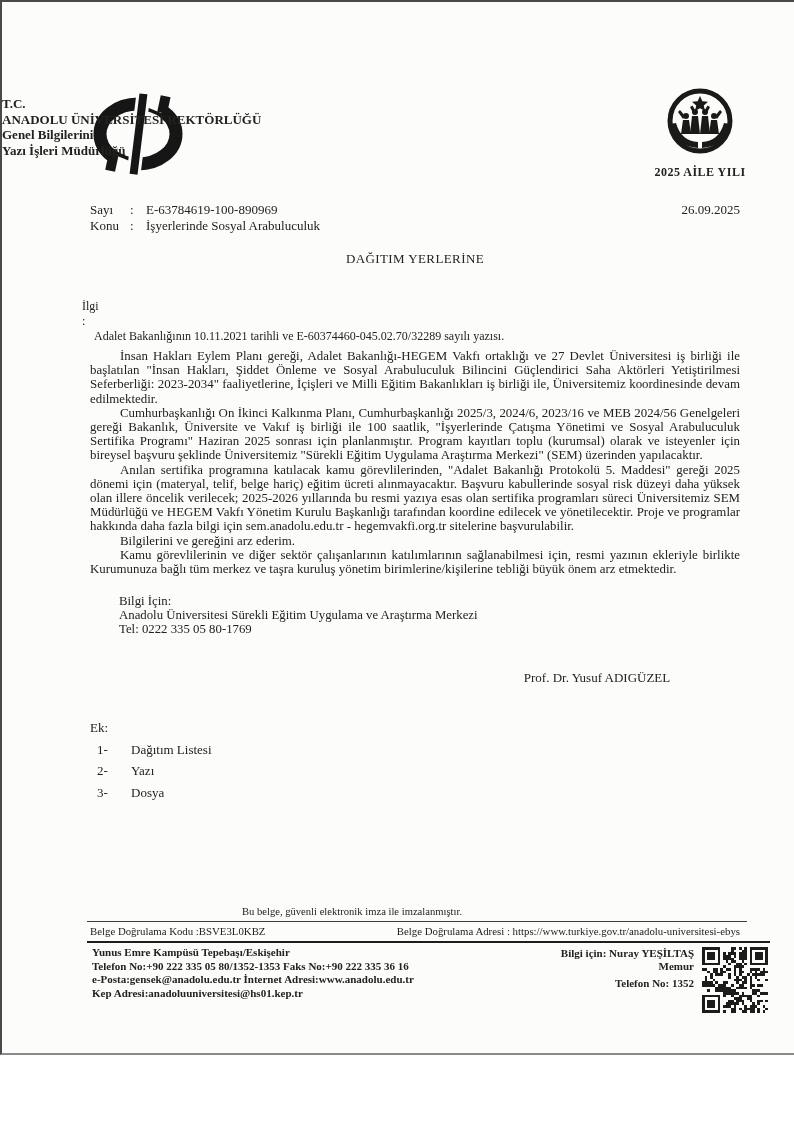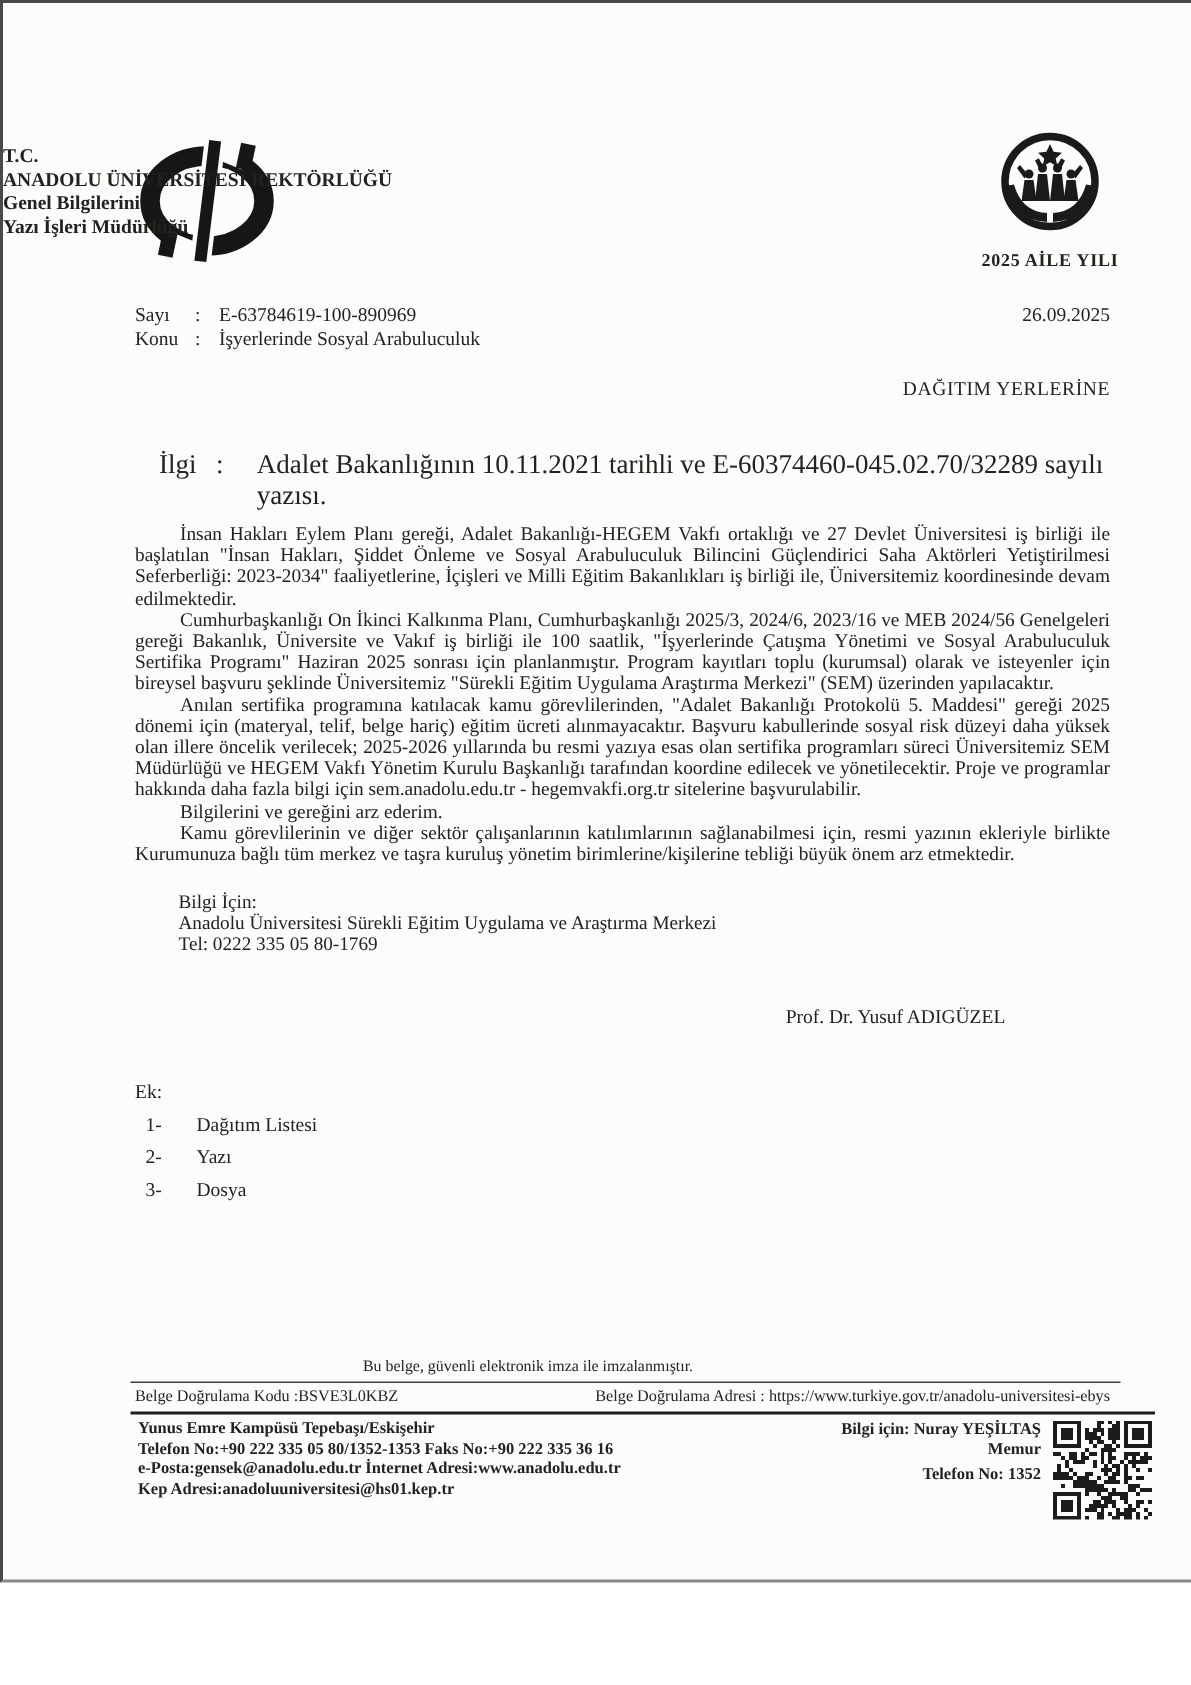--- a/index.html
+++ b/index.html
@@ -12,22 +12,22 @@
   .logo{top:86px;left:90px;width:92px;height:92px;}
   .emblem{top:84px;left:633px;width:130px;text-align:center;}
   .emblem-caption{font-weight:bold;font-size:12px;letter-spacing:.5px;margin-top:1px;}
   
   .meta{top:200px;left:88px;width:650px;font-size:13px;line-height:16px;}
   .meta-row{display:flex;}
   .meta-label{width:40px;}
   .meta-colon{width:16px;}
   .meta-val{}
   .meta-date{margin-left:auto;}
-  .recipient{top:249px;left:88px;width:650px;text-align:right;font-size:13px;letter-spacing:.4px;}
-  .ilgi{top:297px;left:104px;width:650px;font-size:18px;display:flex;}
+  .recipient{top:249px;left:88px;width:650px;text-align:center;font-size:13px;letter-spacing:.4px;}
+  .ilgi{top:297px;left:80px;width:650px;font-size:12px;display:flex;flex-direction:column;}
   .ilgi-text{margin-left:12px;}
   
   .bodytext{top:347px;left:88px;width:650px;font-size:12.9px;line-height:14.2px;text-align:justify;}
   .bodytext p{margin:0;text-indent:30px;}
   .infoblock{top:592px;left:117px;font-size:12.8px;line-height:14px;}
   .signature{top:668px;left:450px;width:290px;text-align:center;font-size:13px;line-height:15px;}
   .ek{top:718px;left:88px;font-size:13px;}
   .ek-row{display:flex;margin-top:4.5px;line-height:17px;}
   .ek-no{width:34px;padding-left:7px;}
   

